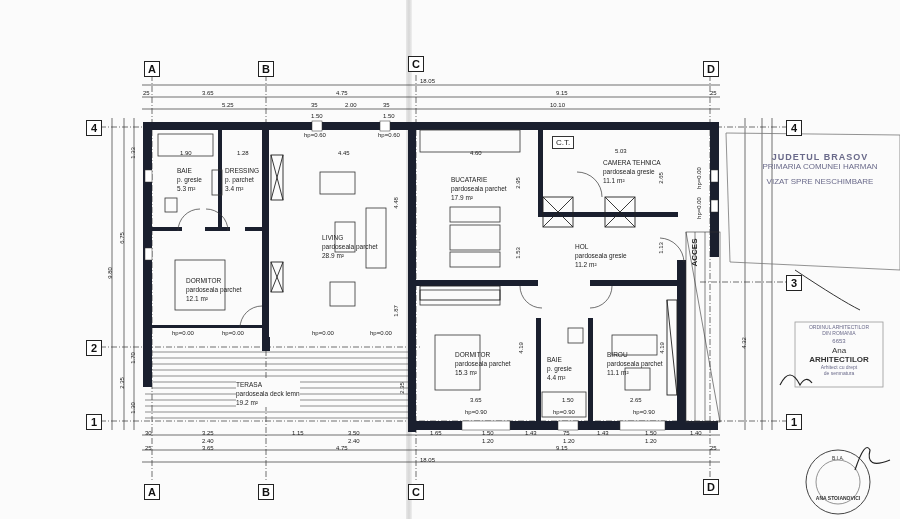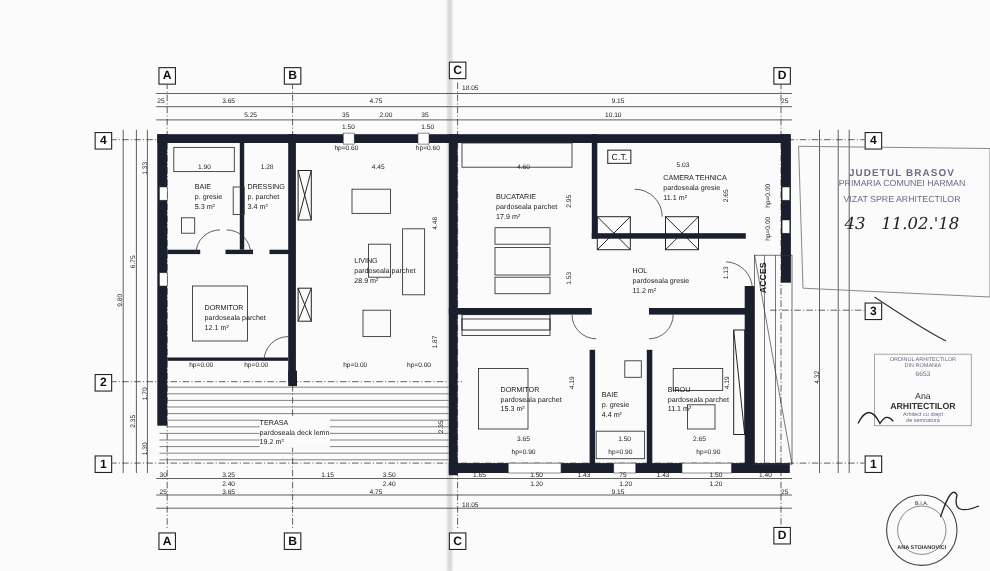--- a/index.html
+++ b/index.html
@@ -312,33 +312,28 @@
 <div class="hp" style="left:370px;top:330px;">hp=0.00</div>
 <div class="hp" style="left:688px;top:175px;transform:rotate(-90deg);">hp=0.00</div>
 <div class="hp" style="left:688px;top:205px;transform:rotate(-90deg);">hp=0.00</div>
 <div class="hp" style="left:465px;top:409px;">hp=0.90</div>
 <div class="hp" style="left:553px;top:409px;">hp=0.90</div>
 <div class="hp" style="left:633px;top:409px;">hp=0.90</div>
 
 <div class="stamp" style="left:745px;top:152px;width:150px;">
   <div style="font-size:9px;font-weight:bold;letter-spacing:1px;">JUDETUL BRASOV</div>
   <div style="font-size:8px;">PRIMARIA COMUNEI HARMAN</div>
-  <div style="font-size:8px;margin-top:6px;">VIZAT SPRE ARHITECTILOR</div>
-  <div style="margin-top:8px;font-size:15px;color:#222;font-family:'DejaVu Serif',serif;font-style:italic;">
-    <span>43</span>
-    &nbsp;
-    <span>11.02.'18</span>
-  </div>
+  <div style="font-size:8px;margin-top:6px;">VIZAT SPRE NESCHIMBARE</div>
 </div>
 
 <div class="stamp" style="left:796px;top:324px;width:86px;font-size:5px;">
   <div>ORDINUL ARHITECTILOR</div>
   <div>DIN ROMANIA</div>
   <div style="font-size:6px;margin-top:2px;">6653</div>
-  <div style="font-size:8px;color:#333;margin-top:12px;">Ana</div>
+  <div style="font-size:8px;color:#333;margin-top:2px;">Ana</div>
   <div style="font-size:8px;font-weight:bold;color:#333;">ARHITECTILOR</div>
   <div>Arhitect cu drept</div>
   <div>de semnatura</div>
 </div>
 
 <div class="stamp" style="left:810px;top:455px;width:56px;font-size:5px;color:#333;">
   <div>B.I.A.</div>
   <div style="margin-top:34px;font-weight:bold;">ANA STOIANOVICI</div>
 </div>
 

